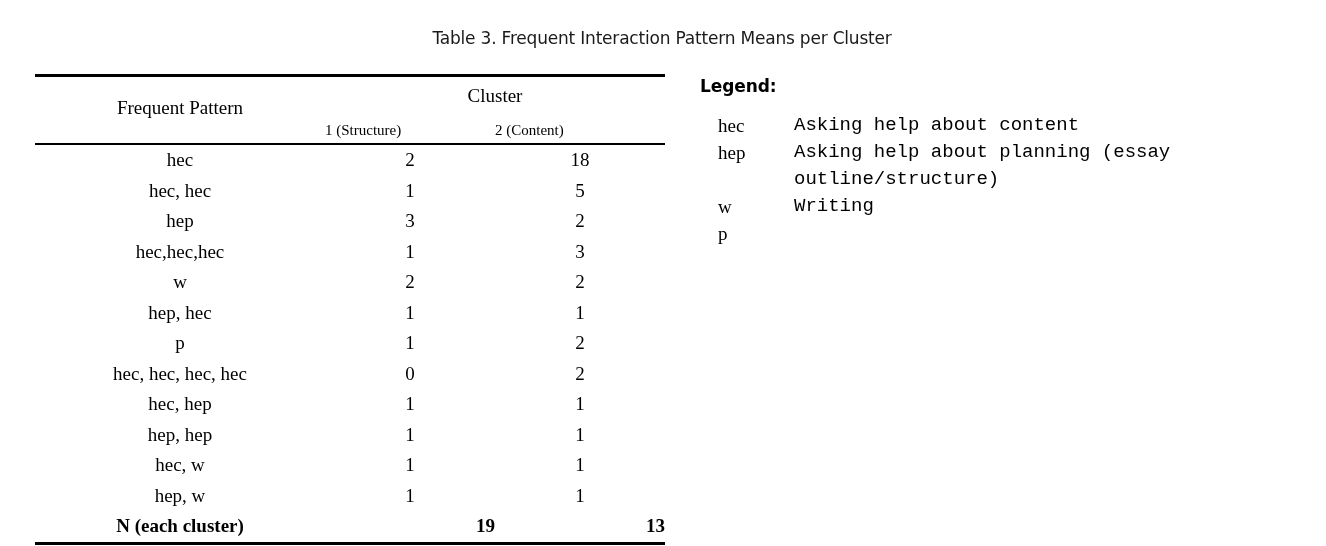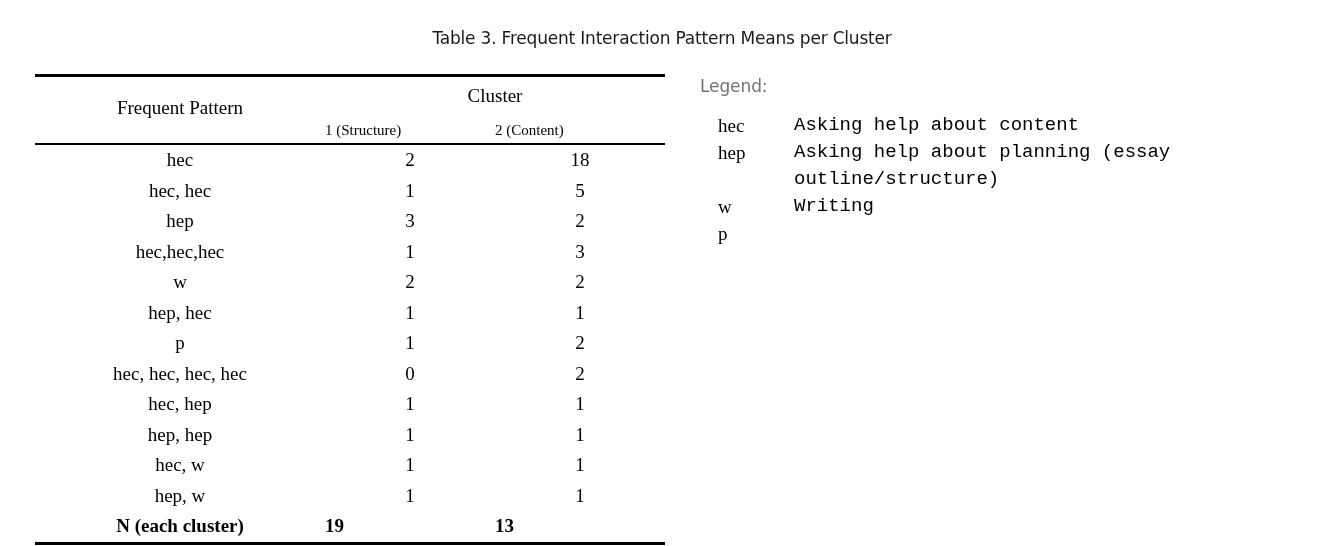--- a/index.html
+++ b/index.html
@@ -108,44 +108,44 @@
     height: 30.5px;
     font-size: 19px;
     text-align: center;
     line-height: 30.5px;
     white-space: nowrap;
   }
   tr.total-row td {
     height: 30.5px;
     font-size: 19px;
     line-height: 30.5px;
-    text-align: left;
+    text-align: right;
     font-weight: bold;
     white-space: nowrap;
   }
   tr.data-row td.col-pattern,
   tr.total-row td.col-pattern { text-align: center; }
 
   
   col.c1 { width: 290px; }
   col.c2 { width: 170px; }
   col.c3 { width: 170px; }
 
   
   .legend {
     position: absolute;
     left: 700px;
     top: 76px;
     width: 610px;
   }
   .legend-title {
     font-family: "DejaVu Sans", sans-serif;
-    font-weight: normal;
+    font-weight: bold;
     font-size: 17px;
-    color: #737373;
+    color: #000000;
     margin: 0 0 16px 0;
     letter-spacing: -0.1px;
   }
   .legend-list {
     position: relative;
   }
   .legend-item {
     display: flex;
     align-items: flex-start;
     font-size: 19px;

